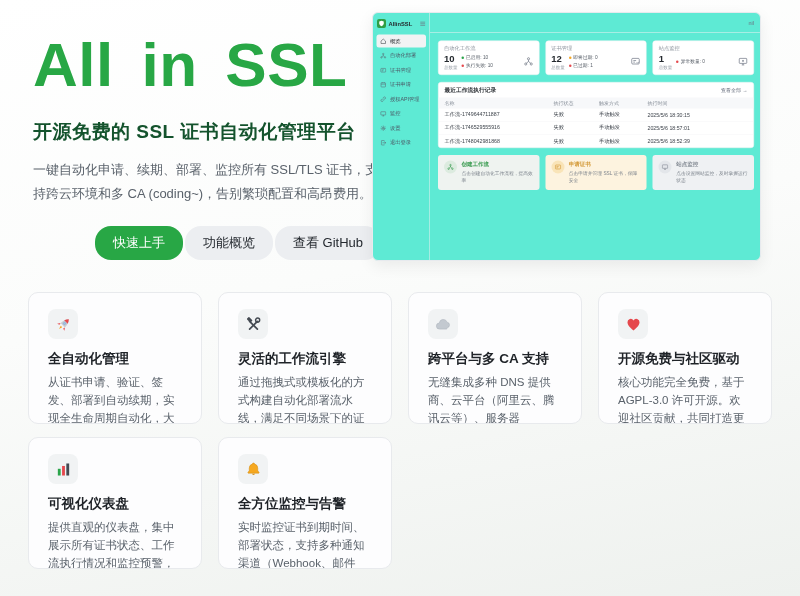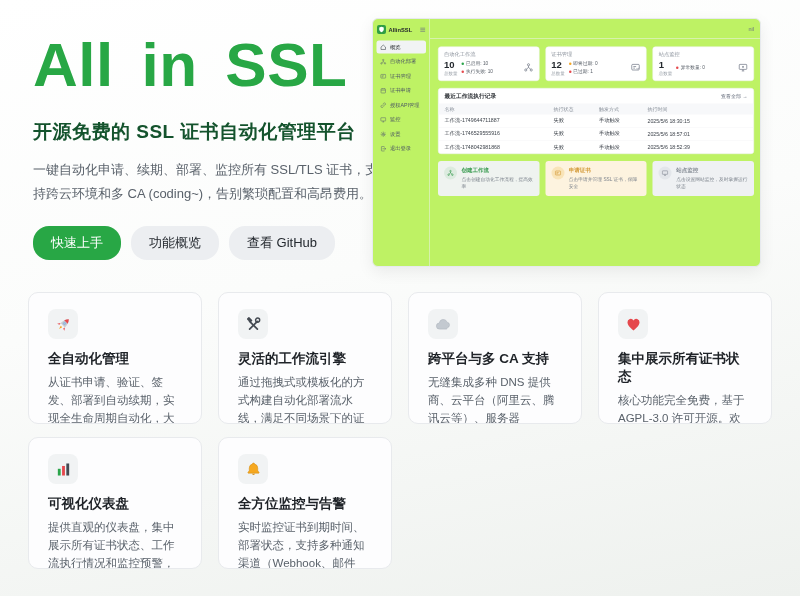--- a/index.html
+++ b/index.html
@@ -9,28 +9,28 @@
     font-family:"Liberation Sans", sans-serif;
     background:linear-gradient(168deg,#ffffff 0%,#fbfcfb 45%,#eef1ee 100%);
   }
 
   
   .hero { position:absolute; left:33px; top:30px; width:348px; }
   .hero-title { margin:0; font-size:62px; line-height:1.12; font-weight:bold;
     color:#28a745; letter-spacing:0.5px; word-spacing:10px; }
   .hero-sub { margin:20px 0 0; font-size:19px; font-weight:bold; color:#14532d; letter-spacing:0.5px; }
   .hero-desc { margin:13px 0 0; font-size:13px; color:#5a626b; line-height:1.8; }
-  .btn-row { margin-top:21px; display:flex; gap:10px; }
+  .btn-row { margin-top:21px; display:flex; gap:2px;justify-content:flex-end; }
   .btn { border:none; border-radius:16px; padding:8px 18px; font-size:13px;
     background:#eceef1; color:#24292f; font-family:inherit; cursor:pointer; white-space:nowrap; }
   .btn.primary { background:#28a745; color:#ffffff; }
 
   
-  .dash { position:absolute; left:372px; top:18px; width:389px; height:249px;
-    background:#bef264; border:1px solid #e7eaee; border-radius:6px;
+  .dash { position:absolute; left:372px; top:12px; width:389px; height:249px;
+    background:#5eead4; border:1px solid #e7eaee; border-radius:6px;
     box-shadow:0 5px 16px rgba(0,0,0,0.07); overflow:hidden; }
   .dash-inner { width:778px; height:498px; transform:scale(0.5); transform-origin:0 0; display:flex; }
   .dside { width:114px; height:498px; border-right:1px solid #eef0f3; padding:10px 7px; flex-shrink:0; }
   .dlogo { display:flex; align-items:center; gap:5px; padding:2px 1px 10px; }
   .dlogo-text { font-size:11.5px; font-weight:bold; color:#24282c; flex:1; }
   .dnav { display:flex; align-items:center; gap:7px; padding:6px 7px; margin:3px 0;
     border-radius:5px; font-size:10.5px; color:#4b5563; white-space:nowrap; overflow:hidden; }
   .dnav.active { background:#f1f3f4; color:#26292d; }
   .dnav svg { flex-shrink:0; }
   .dmain { flex:1; display:flex; flex-direction:column; }
@@ -395,21 +395,21 @@
     <h3 class="ft">跨平台与多 CA 支持</h3>
     <p class="fd">无缝集成多种 DNS 提供商、云平台（阿里云、腾讯云等）、服务器（SSH、宝塔、1Panel）和 CA 机构（Let's Encrypt 等）。</p>
   </div>
 
   <div class="fcard">
     <div class="fic">
       <svg width="17" height="17" viewBox="0 0 24 24">
         <path d="M12 20.5 C6 15.5 3.5 12 3.5 8.8 A4.6 4.6 0 0 1 12 6.2 A4.6 4.6 0 0 1 20.5 8.8 C20.5 12 18 15.5 12 20.5 Z" fill="#e5484d"></path>
       </svg>
     </div>
-    <h3 class="ft">集中展示所有证书状态</h3>
+    <h3 class="ft">开源免费与社区驱动</h3>
     <p class="fd">核心功能完全免费，基于 AGPL-3.0 许可开源。欢迎社区贡献，共同打造更好的 SSL 管理工具。</p>
   </div>
 
   <div class="fcard">
     <div class="fic">
       <svg width="17" height="17" viewBox="0 0 24 24">
         <rect x="4" y="11" width="4" height="9.5" fill="#2aa44a"></rect>
         <rect x="10" y="7" width="4" height="13.5" fill="#e5484d"></rect>
         <rect x="16" y="3.5" width="4" height="17" fill="#444a52"></rect>
       </svg>

